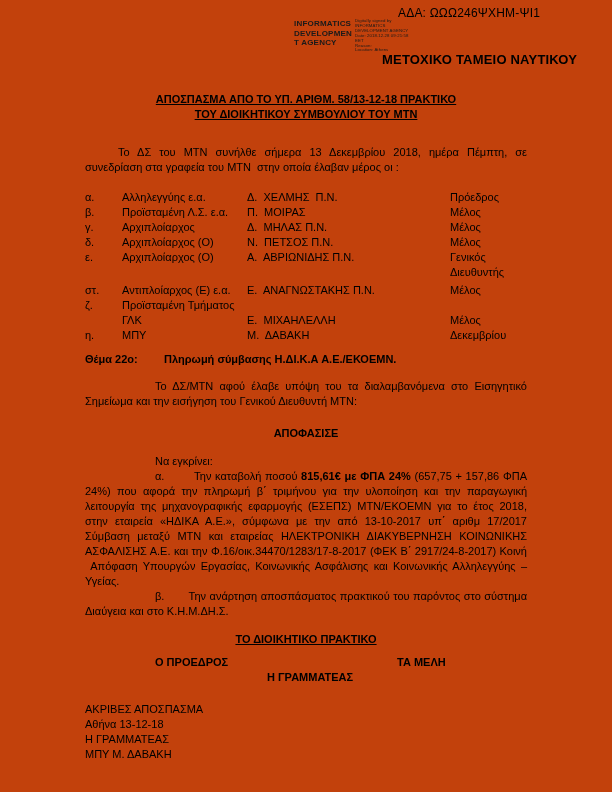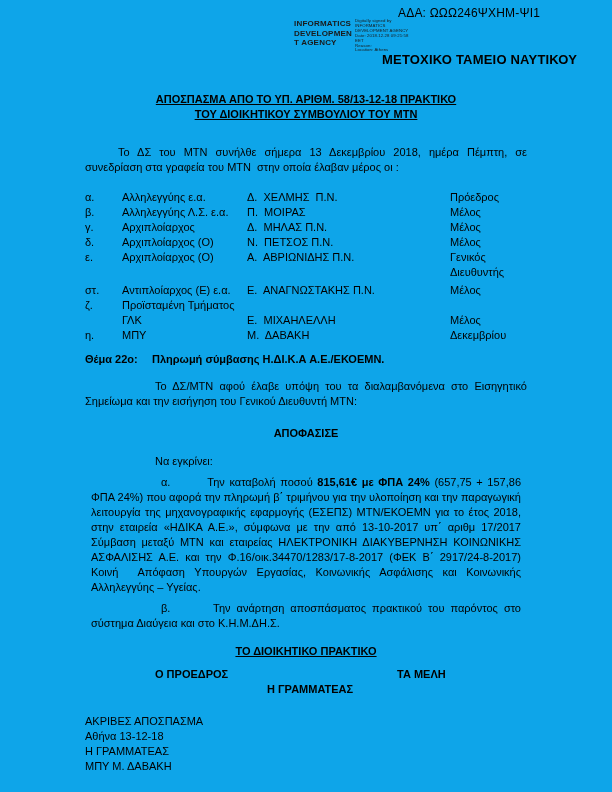--- a/index.html
+++ b/index.html
@@ -1,19 +1,19 @@
 <!DOCTYPE html>
 <html lang="el"><head>
 <meta charset="utf-8">
 <style>
   html,body{margin:0;padding:0;background:#fff;}
   .page{
     position:relative;
     width:612px;height:792px;
-    background:#0ea5e9;
+    background:#c2410c;
     font-family:"Liberation Sans", sans-serif;
     color:#000;
     overflow:hidden;
   }
   
   .ada{
     position:absolute;top:6px;left:398px;width:172px;
     font-size:12px;letter-spacing:.2px;white-space:nowrap;
   }
   .stamp{
@@ -41,26 +41,26 @@
     margin:23px 0 0 0;text-align:justify;text-indent:33px;
   }
   .members{margin-top:15px;}
   .mrow{display:flex;align-items:flex-start;}
   .mrow.gap-top{margin-top:3px;justify-content:space-between;}
   .mrow.align-end{align-items:flex-end;}
   .c-idx{width:37px;flex:none;}
   .c-rank{width:125px;flex:none;}
   .c-name{width:203px;flex:none;}
   .c-role{width:77px;flex:none;}
-  .topic{display:flex;margin-top:9px;font-weight:bold;}
+  .topic{display:flex;margin-top:9px;font-weight:bold;gap:12px;}
   .topic-label{width:67px;flex:none;}
   .consideration{margin:12px 0 0 0;text-align:justify;text-indent:70px;}
   .decision-heading{margin-top:17px;text-align:center;font-weight:bold;}
   .approve-intro{margin-top:13px;padding-left:70px;}
-  .item-p{margin:6px;text-align:justify;text-indent:70px;}
+  .item-p{margin:0;text-align:justify;text-indent:70px;}
   .board-heading{margin-top:13px;text-align:center;font-weight:bold;}
   .board-heading .u{text-decoration:underline;}
   .sig-row{position:relative;height:15px;margin-top:8px;font-weight:bold;}
   .sig-president{position:absolute;left:70px;}
   .sig-members{position:absolute;left:312px;}
   .sig-row2{position:relative;height:15px;margin-top:0;font-weight:bold;}
   .sig-secretary{position:absolute;left:182px;}
   .footer-block{margin-top:17px;font-weight:normal;}
   .footer-block div{height:15px;}
 </style>
@@ -101,21 +101,21 @@
 
     <div class="members">
       <div class="mrow">
         <span class="c-idx">α.</span>
         <span class="c-rank">Αλληλεγγύης ε.α.</span>
         <span class="c-name">Δ.&nbsp; ΧΕΛΜΗΣ&nbsp; Π.Ν.</span>
         <span class="c-role">Πρόεδρος</span>
       </div>
       <div class="mrow">
         <span class="c-idx">β.</span>
-        <span class="c-rank">Αλληλεγγύης Λ.Σ. ε.α.</span>
+        <span class="c-rank">Προϊσταμένη Λ.Σ. ε.α.</span>
         <span class="c-name">Π.&nbsp; ΜΟΙΡΑΣ</span>
         <span class="c-role">Μέλος</span>
       </div>
       <div class="mrow">
         <span class="c-idx">γ.</span>
         <span class="c-rank">Αρχιπλοίαρχος</span>
         <span class="c-name">Δ.&nbsp; ΜΗΛΑΣ Π.Ν.</span>
         <span class="c-role">Μέλος</span>
       </div>
       <div class="mrow">

